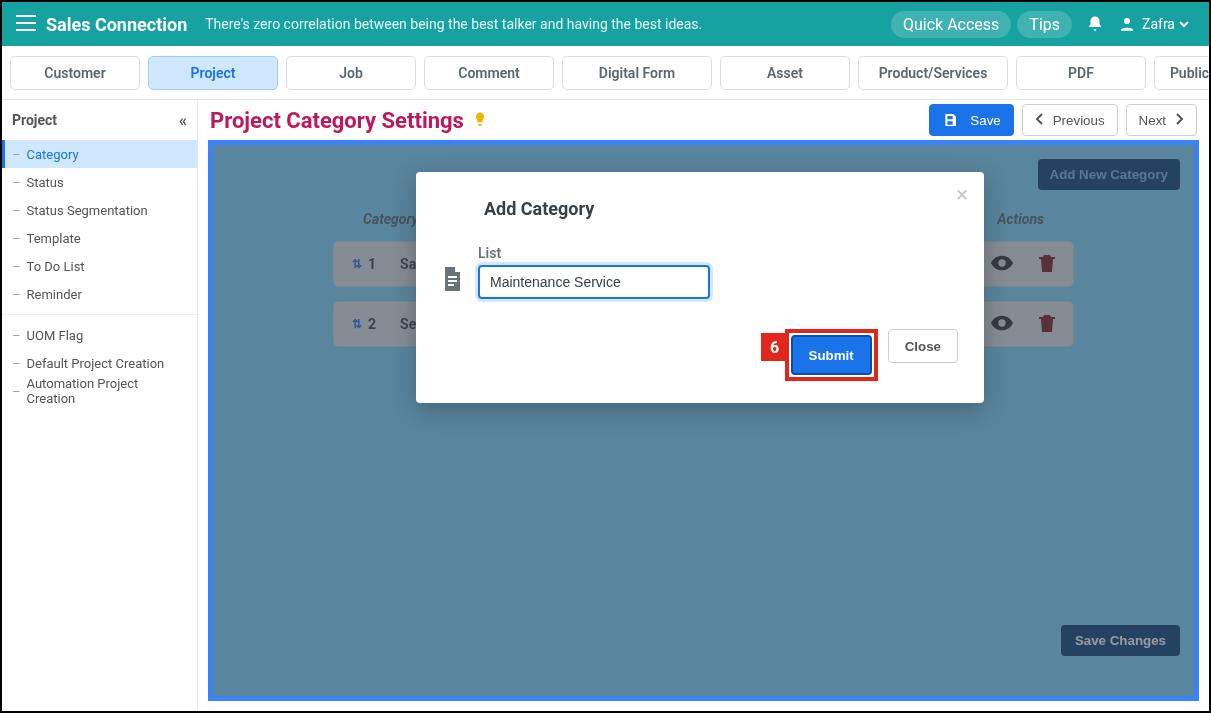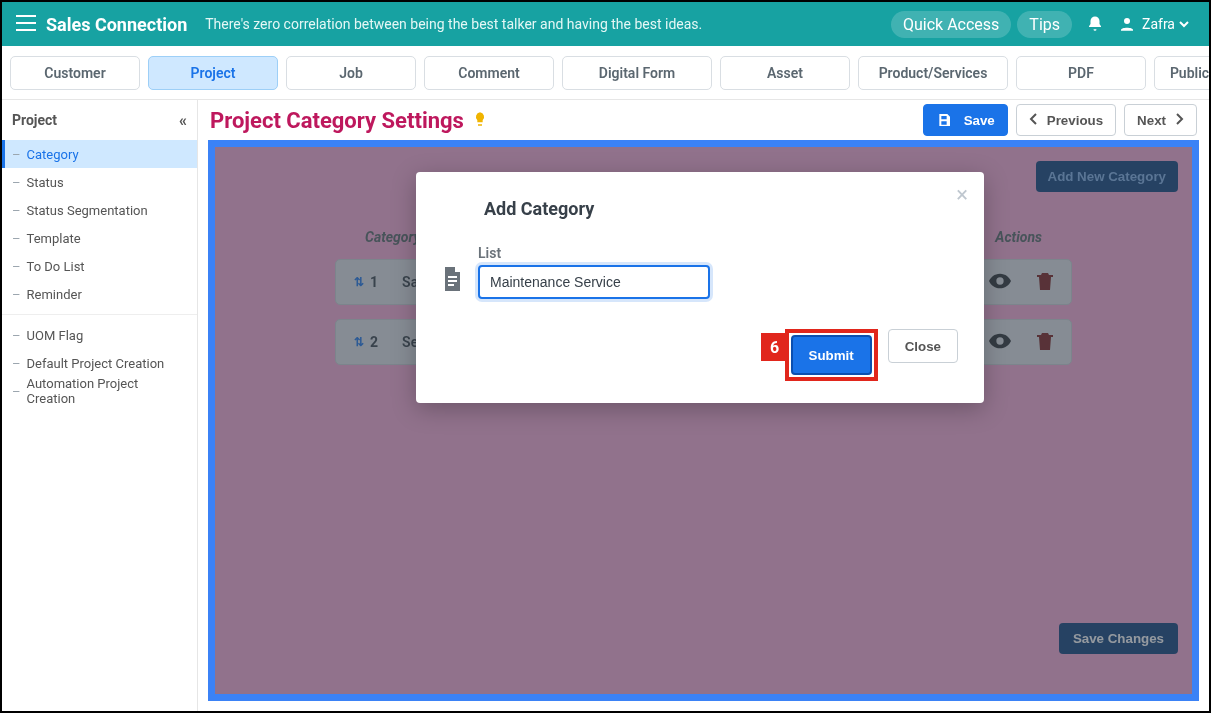--- a/index.html
+++ b/index.html
@@ -114,35 +114,35 @@
   .content-head {
     height: 40px;
     display:flex; align-items:center;
     padding: 0 12px;
   }
   .page-title { font-size:22px; font-weight:700; color:#be185d; margin-right:8px; }
   .bulb { color:#f0b400; }
   .head-spacer { flex:1; }
   .btn {
     height:32px; border-radius:4px; border:1px solid #c9d0d6;
-    background:#fff; color:#555; font-weight:700;
+    background:#fff; color:#555; font-weight:400;
     display:inline-flex; align-items:center; padding:0 12px; cursor:pointer; margin-left:8px;
   }
   .btn.primary { background:#1a73e8; border-color:#1a73e8; color:#fff; }
   .btn .sep-icon { margin:0 6px; }
   .btn.nav .chev { color:#555; }
 
   
   .panel-area {
     flex:1;
-    background:#f9a8d4;
+    background:#7dd3fc;
     margin: 0 10px 10px 10px;
     position: relative;
-    border: 7px solid #3b82f6;
-    padding: 32px 120px 40px 120px;
+    border: 5px solid #3b82f6;
+    padding: 16px 120px 40px 120px;
   }
   .panel-dim {
     position:absolute; inset:0;
     background:rgba(60,70,80,.55);
     z-index:5;
   }
   .add-cat-btn {
     position:absolute; right:14px; top:14px;
     background:#0c3f7a; color:#7fb0e8;
     border:none; border-radius:4px; padding:8px 12px;

